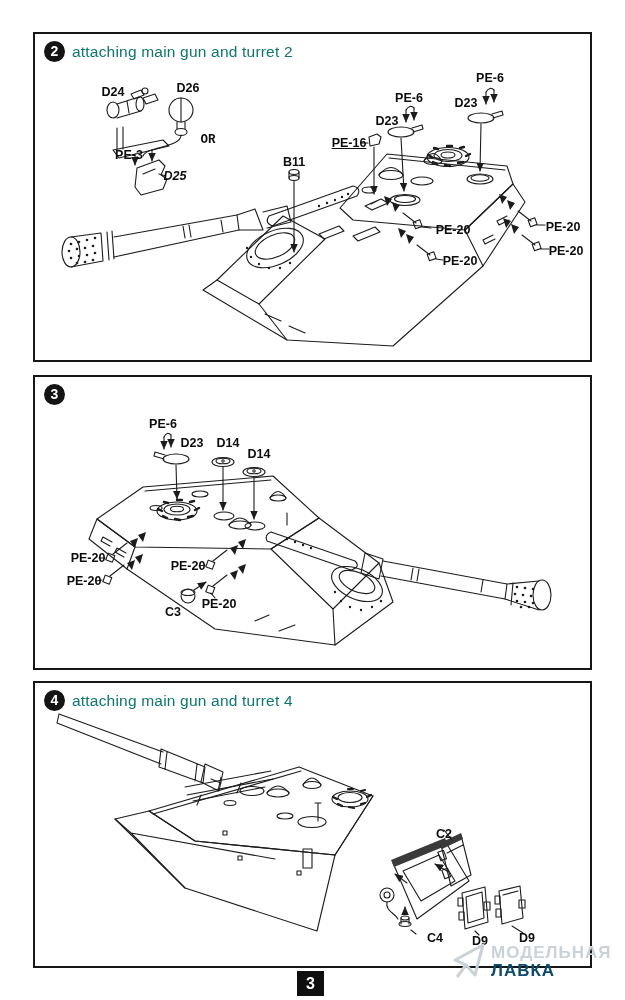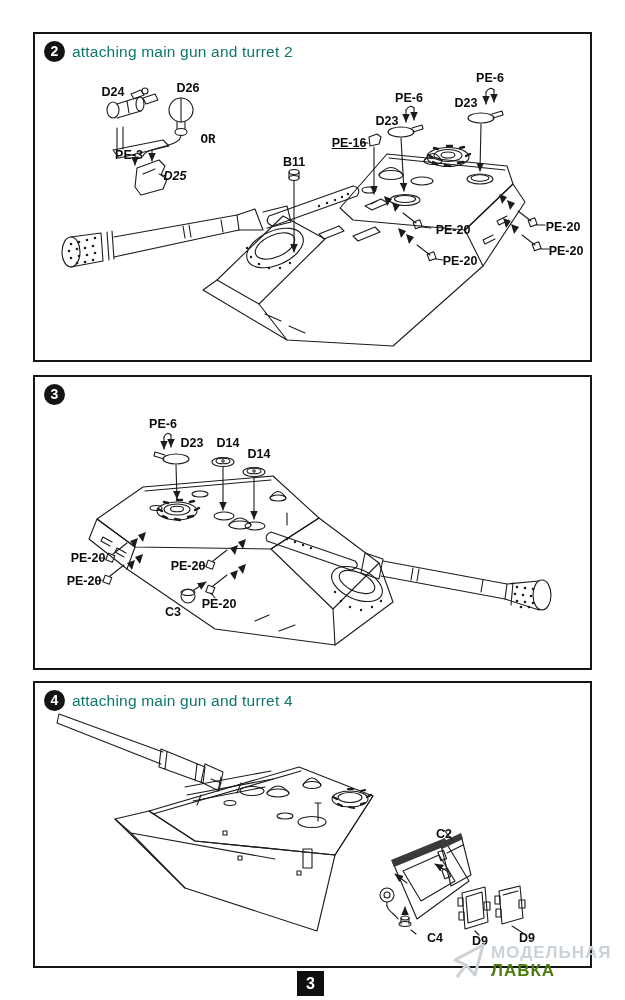--- a/index.html
+++ b/index.html
@@ -459,17 +459,17 @@
   </section>
 
   <div class="page-number">3</div>
 
   <div class="watermark">
     <svg width="34" height="40" viewBox="0 0 34 40">
       <path d="M3,18 L31,3 L23,33 L14,23 Z M23,33 L14,23 M14,23 L5,35" fill="none" stroke="#cbd2d7" stroke-width="3" stroke-linejoin="round"></path>
     </svg>
     <div class="watermark-lines">
       <span class="watermark-line" style="color: rgb(203, 210, 215);">МОДЕЛЬНАЯ</span>
-      <span class="watermark-line" style="color: #4d7c0f;">ЛАВКА</span>
+      <span class="watermark-line" style="color: #0c4a6e;">ЛАВКА</span>
     </div>
   </div>
 
 </div>
 
 </body></html>

